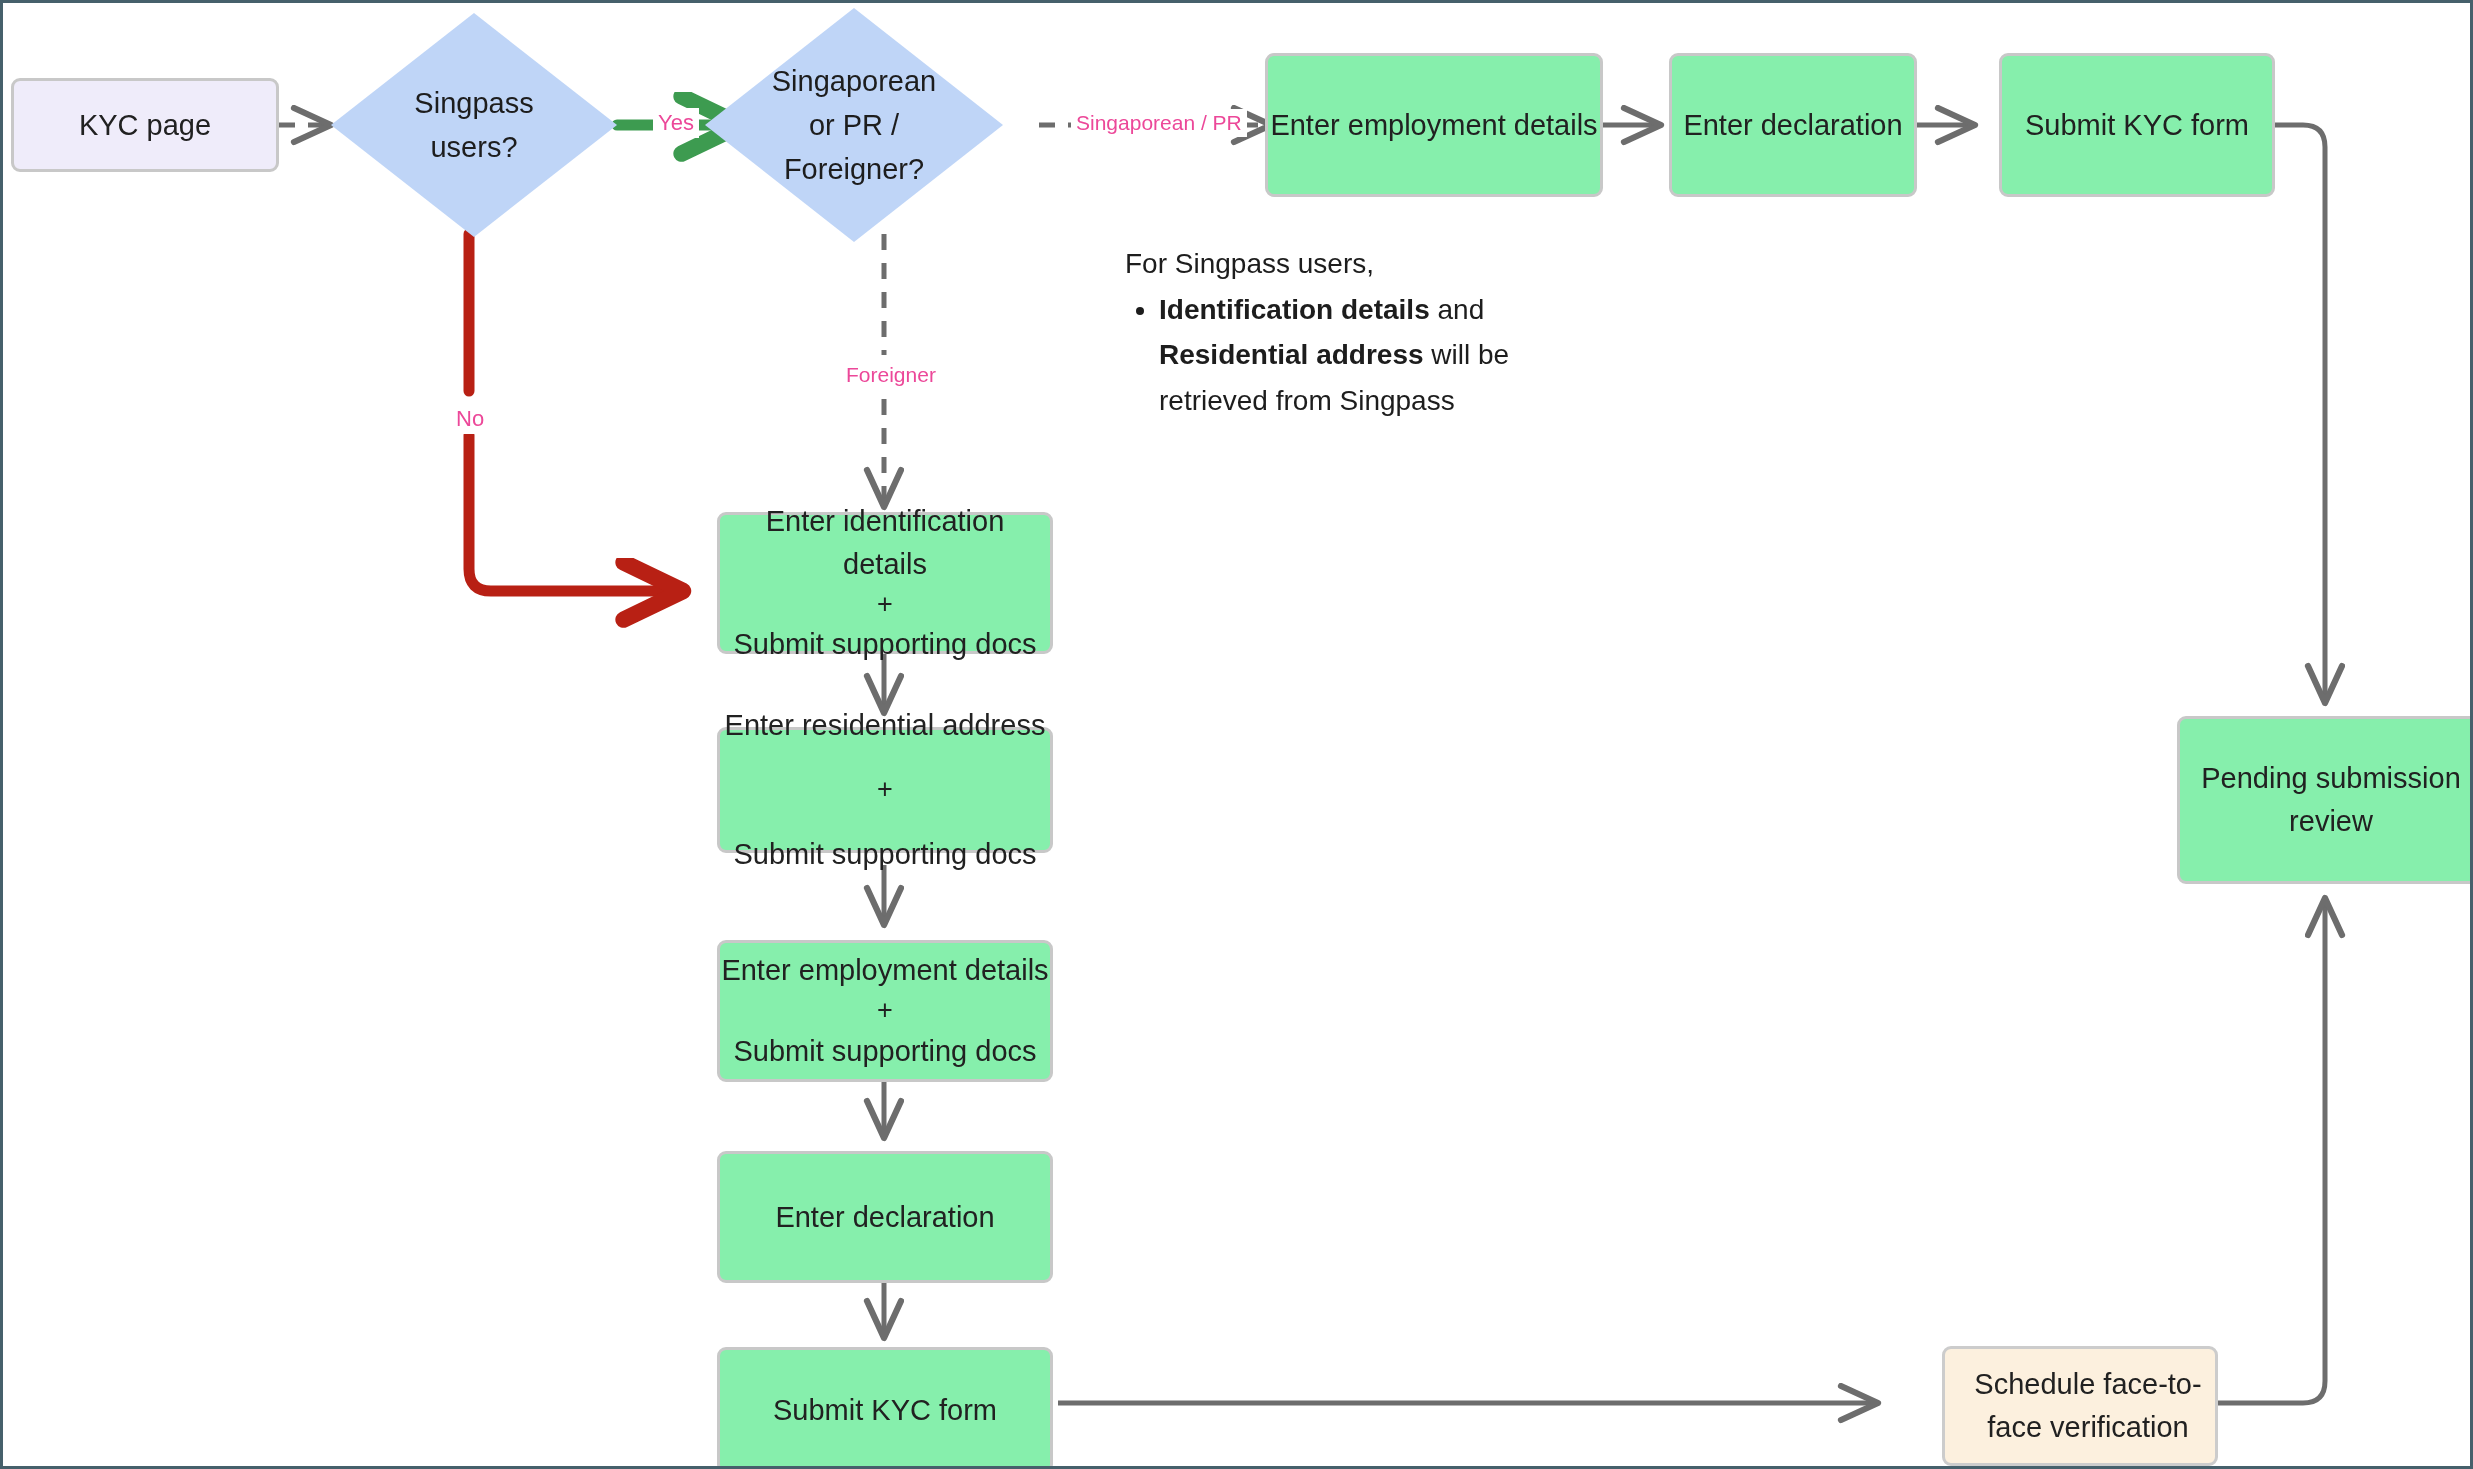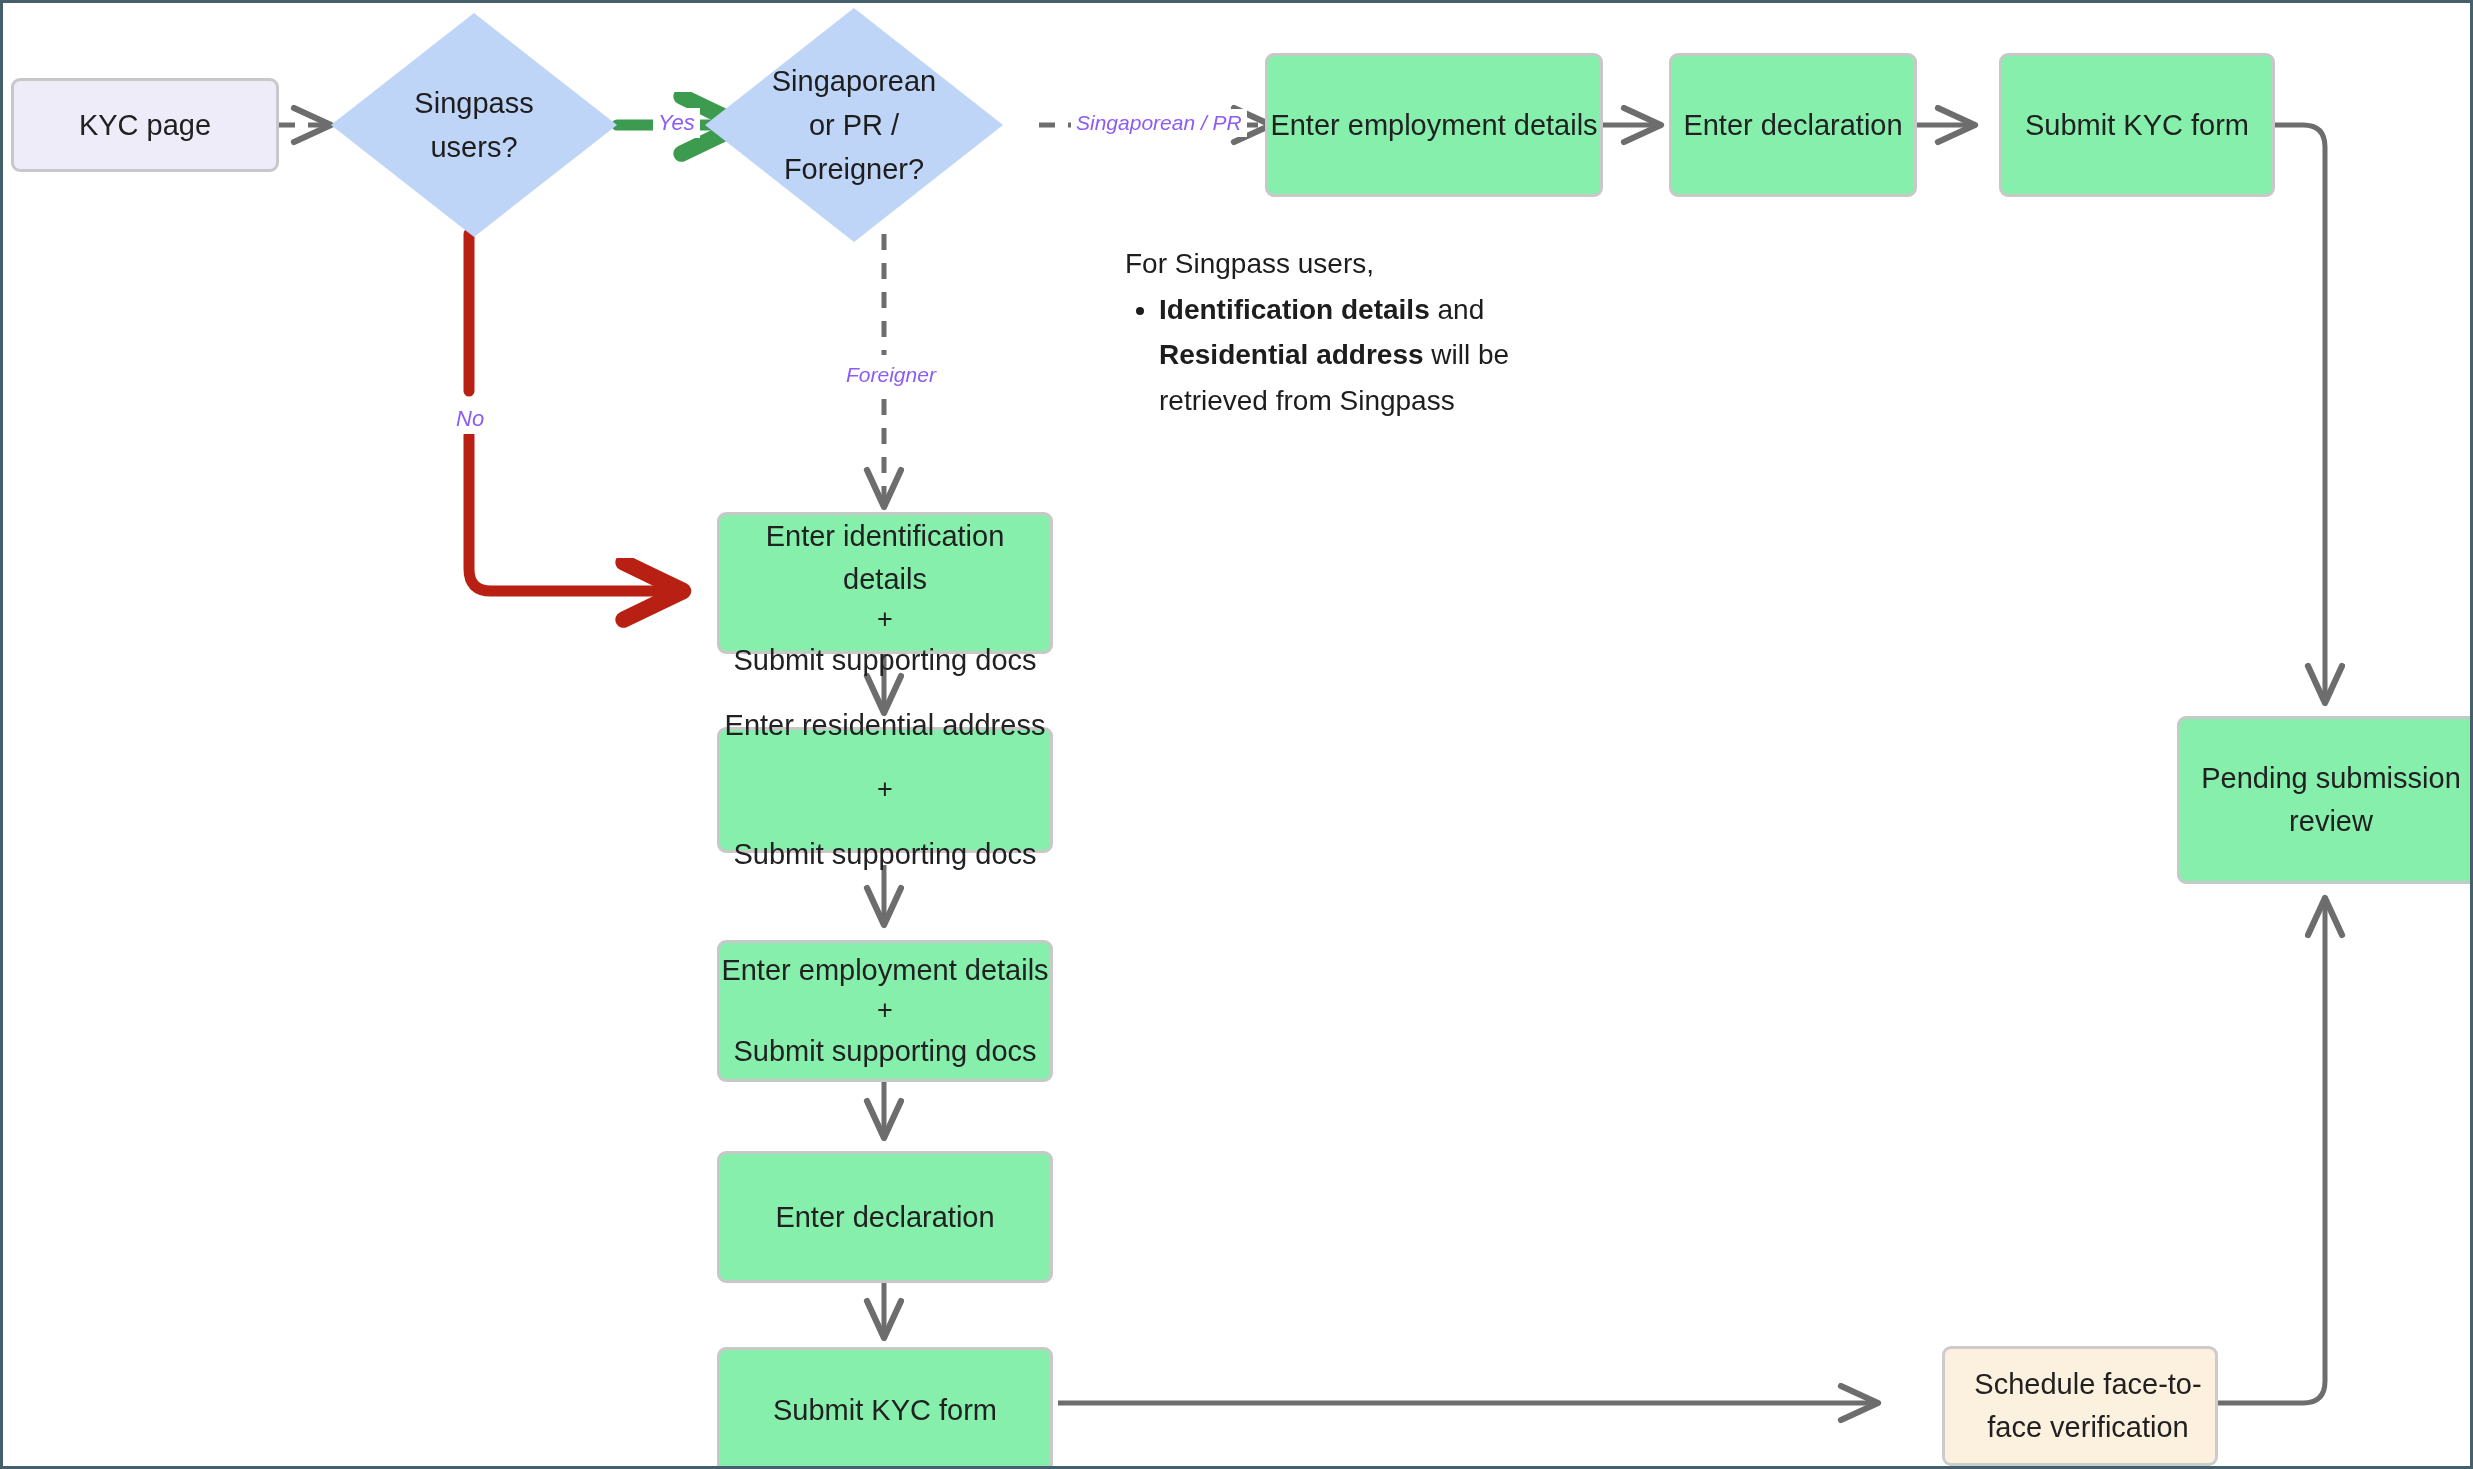--- a/index.html
+++ b/index.html
@@ -85,25 +85,24 @@
     align-items: center;
     justify-content: center;
     text-align: center;
     font-size: 29px;
     color: #1d1d1d;
     line-height: 1.52;
   }
   .edge-label {
     position: absolute;
     font-size: 22px;
-    color: #8b5cf6;
+    color: #ec4899;
     background: #ffffff;
     padding: 2px 5px;
     white-space: nowrap;
-    font-style: italic;
   }
   .edge-label.small {
     font-size: 21px;
   }
   .note {
     position: absolute;
     font-size: 28px;
     color: #1d1d1d;
     line-height: 1.63;
   }
@@ -227,21 +226,21 @@
 
   <div class="node rect" style="left:1996px; top:50px; width:276px; height:144px;">
     <span>Submit KYC form</span>
   </div>
 
   <div class="node rect multiline" style="left:2174px; top:713px; width:308px; height:168px;">
     <span class="ln">Pending submission</span>
     <span class="ln">review</span>
   </div>
 
-  <div class="node rect multiline" style="left:714px; top:509px; width:336px; height:142px;justify-content:space-between;">
+  <div class="node rect multiline" style="left:714px; top:509px; width:336px; height:142px;">
     <span class="ln">Enter identification details</span>
     <span class="ln plus">+</span>
     <span class="ln">Submit supporting docs</span>
   </div>
 
   <div class="node rect multiline" style="left:714px; top:724px; width:336px; height:126px;gap:24px;">
     <span class="ln">Enter residential address</span>
     <span class="ln plus">+</span>
     <span class="ln">Submit supporting docs</span>
   </div>

